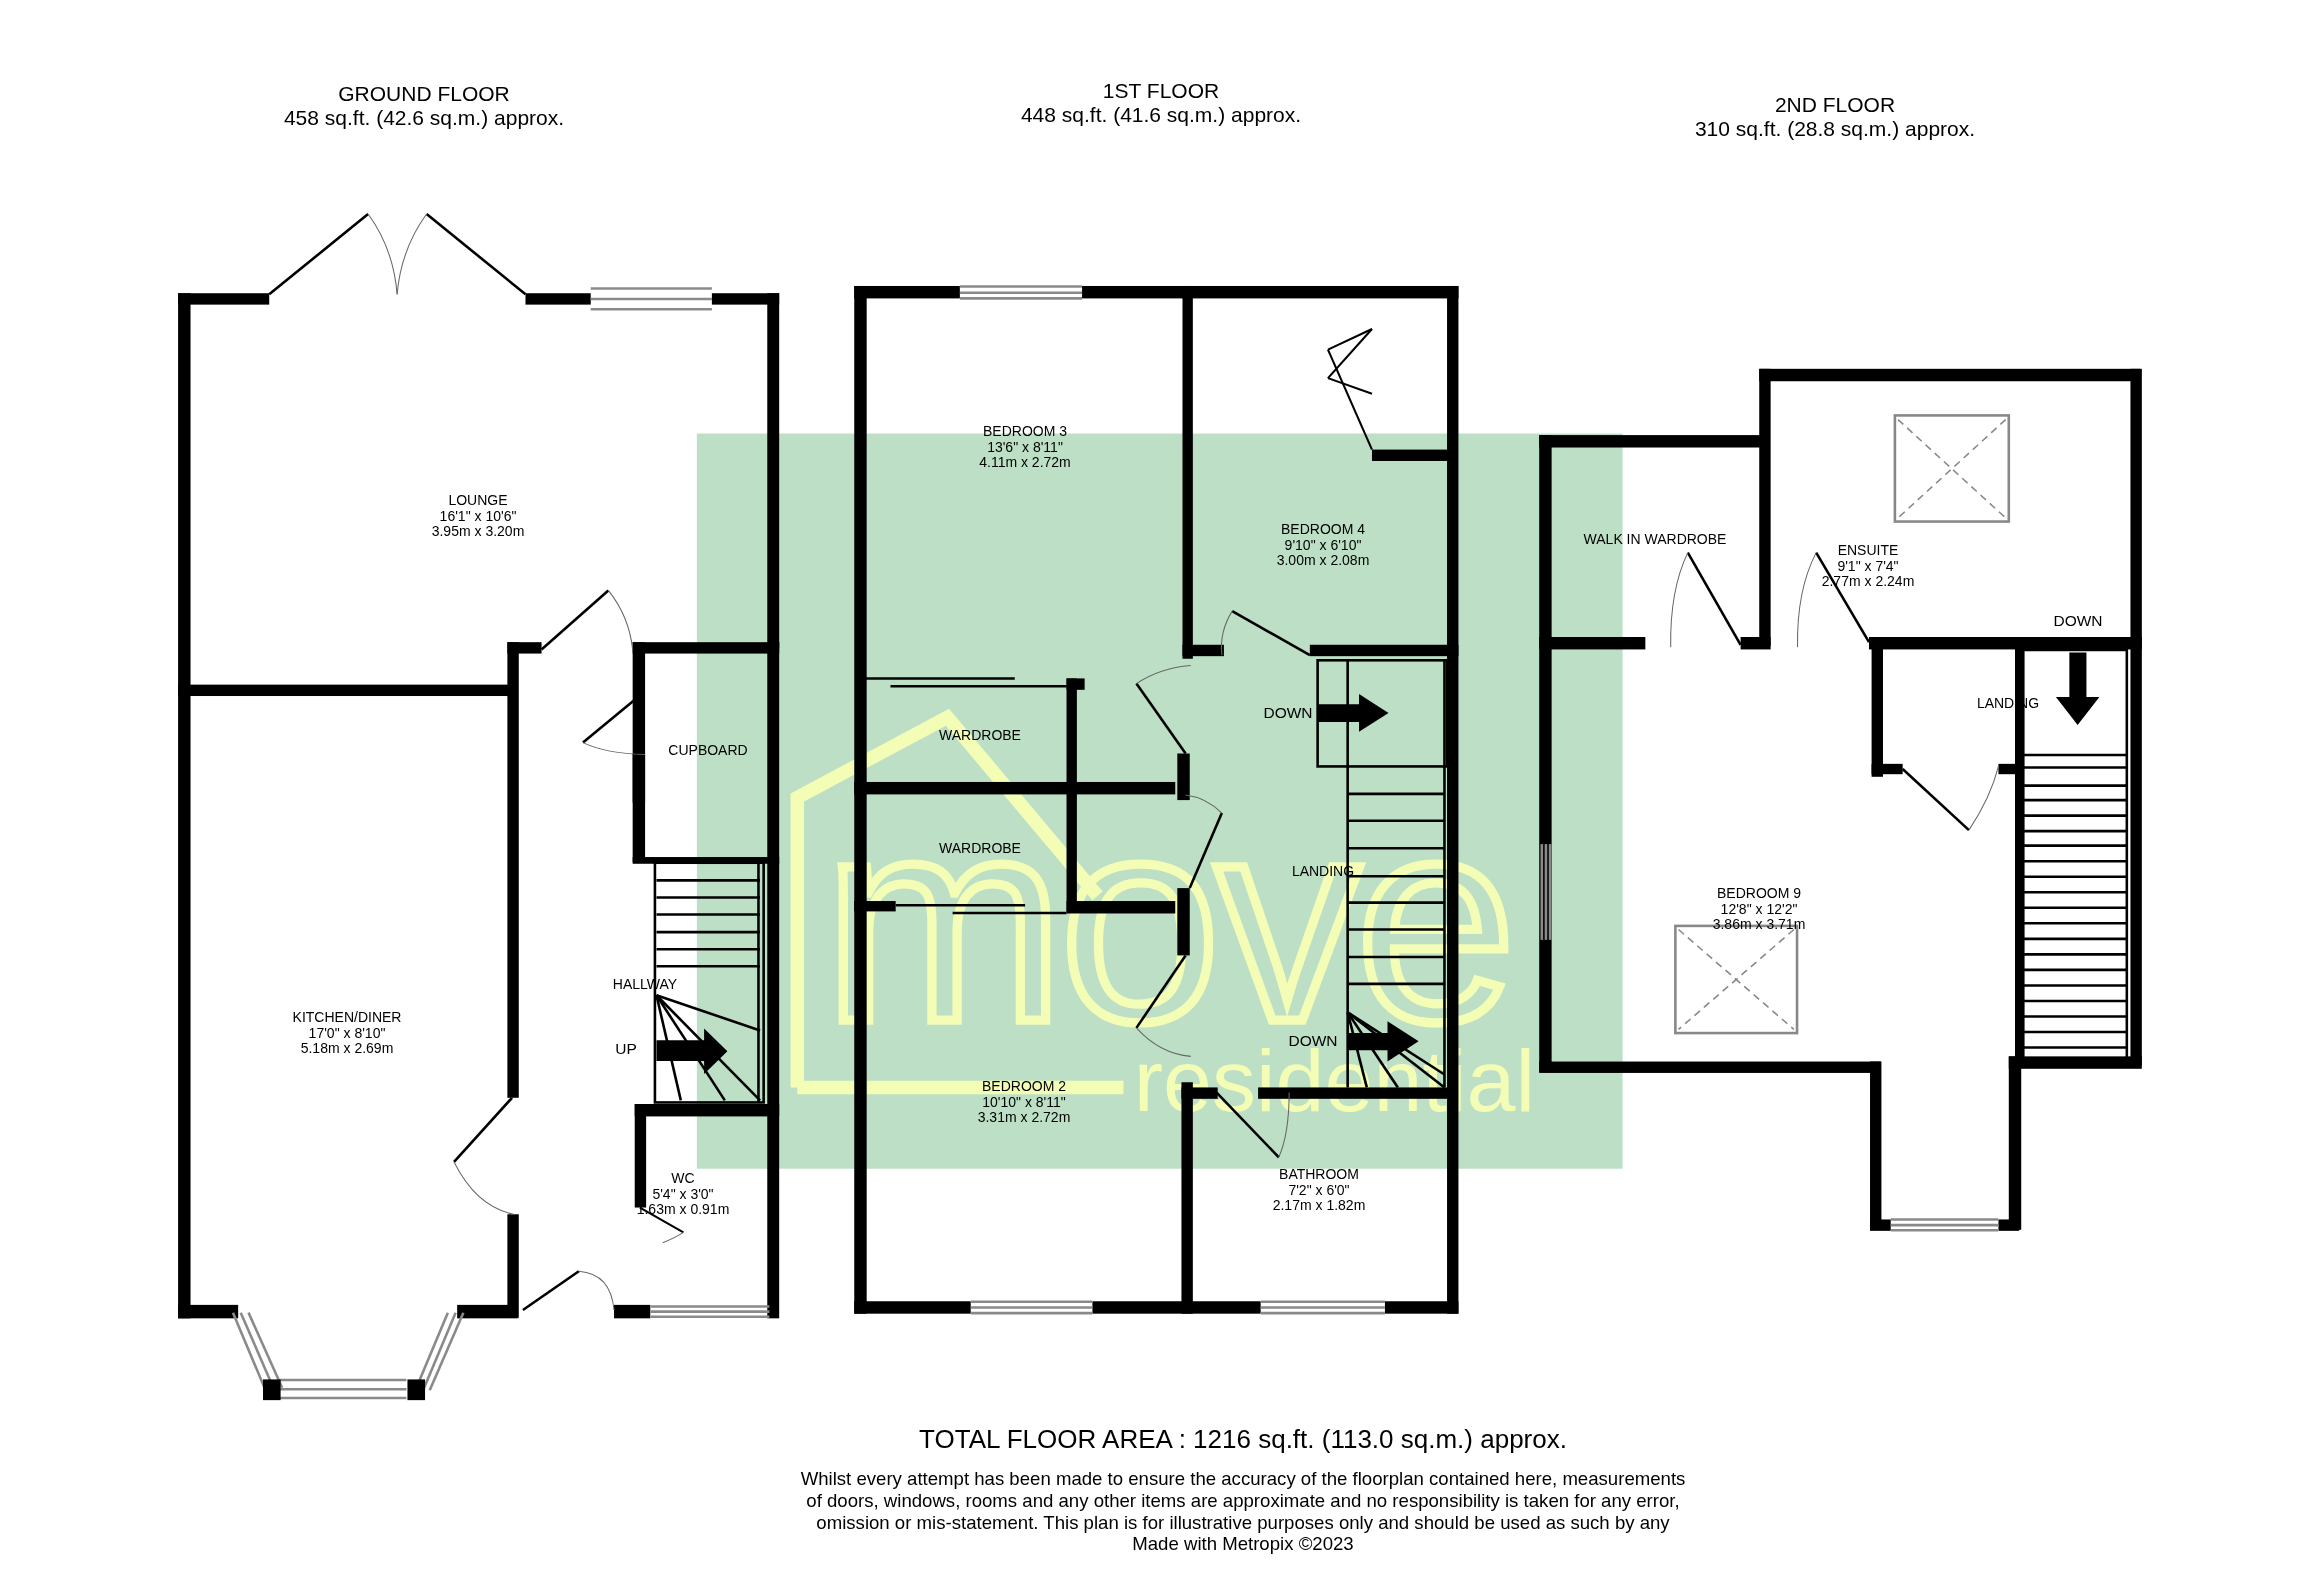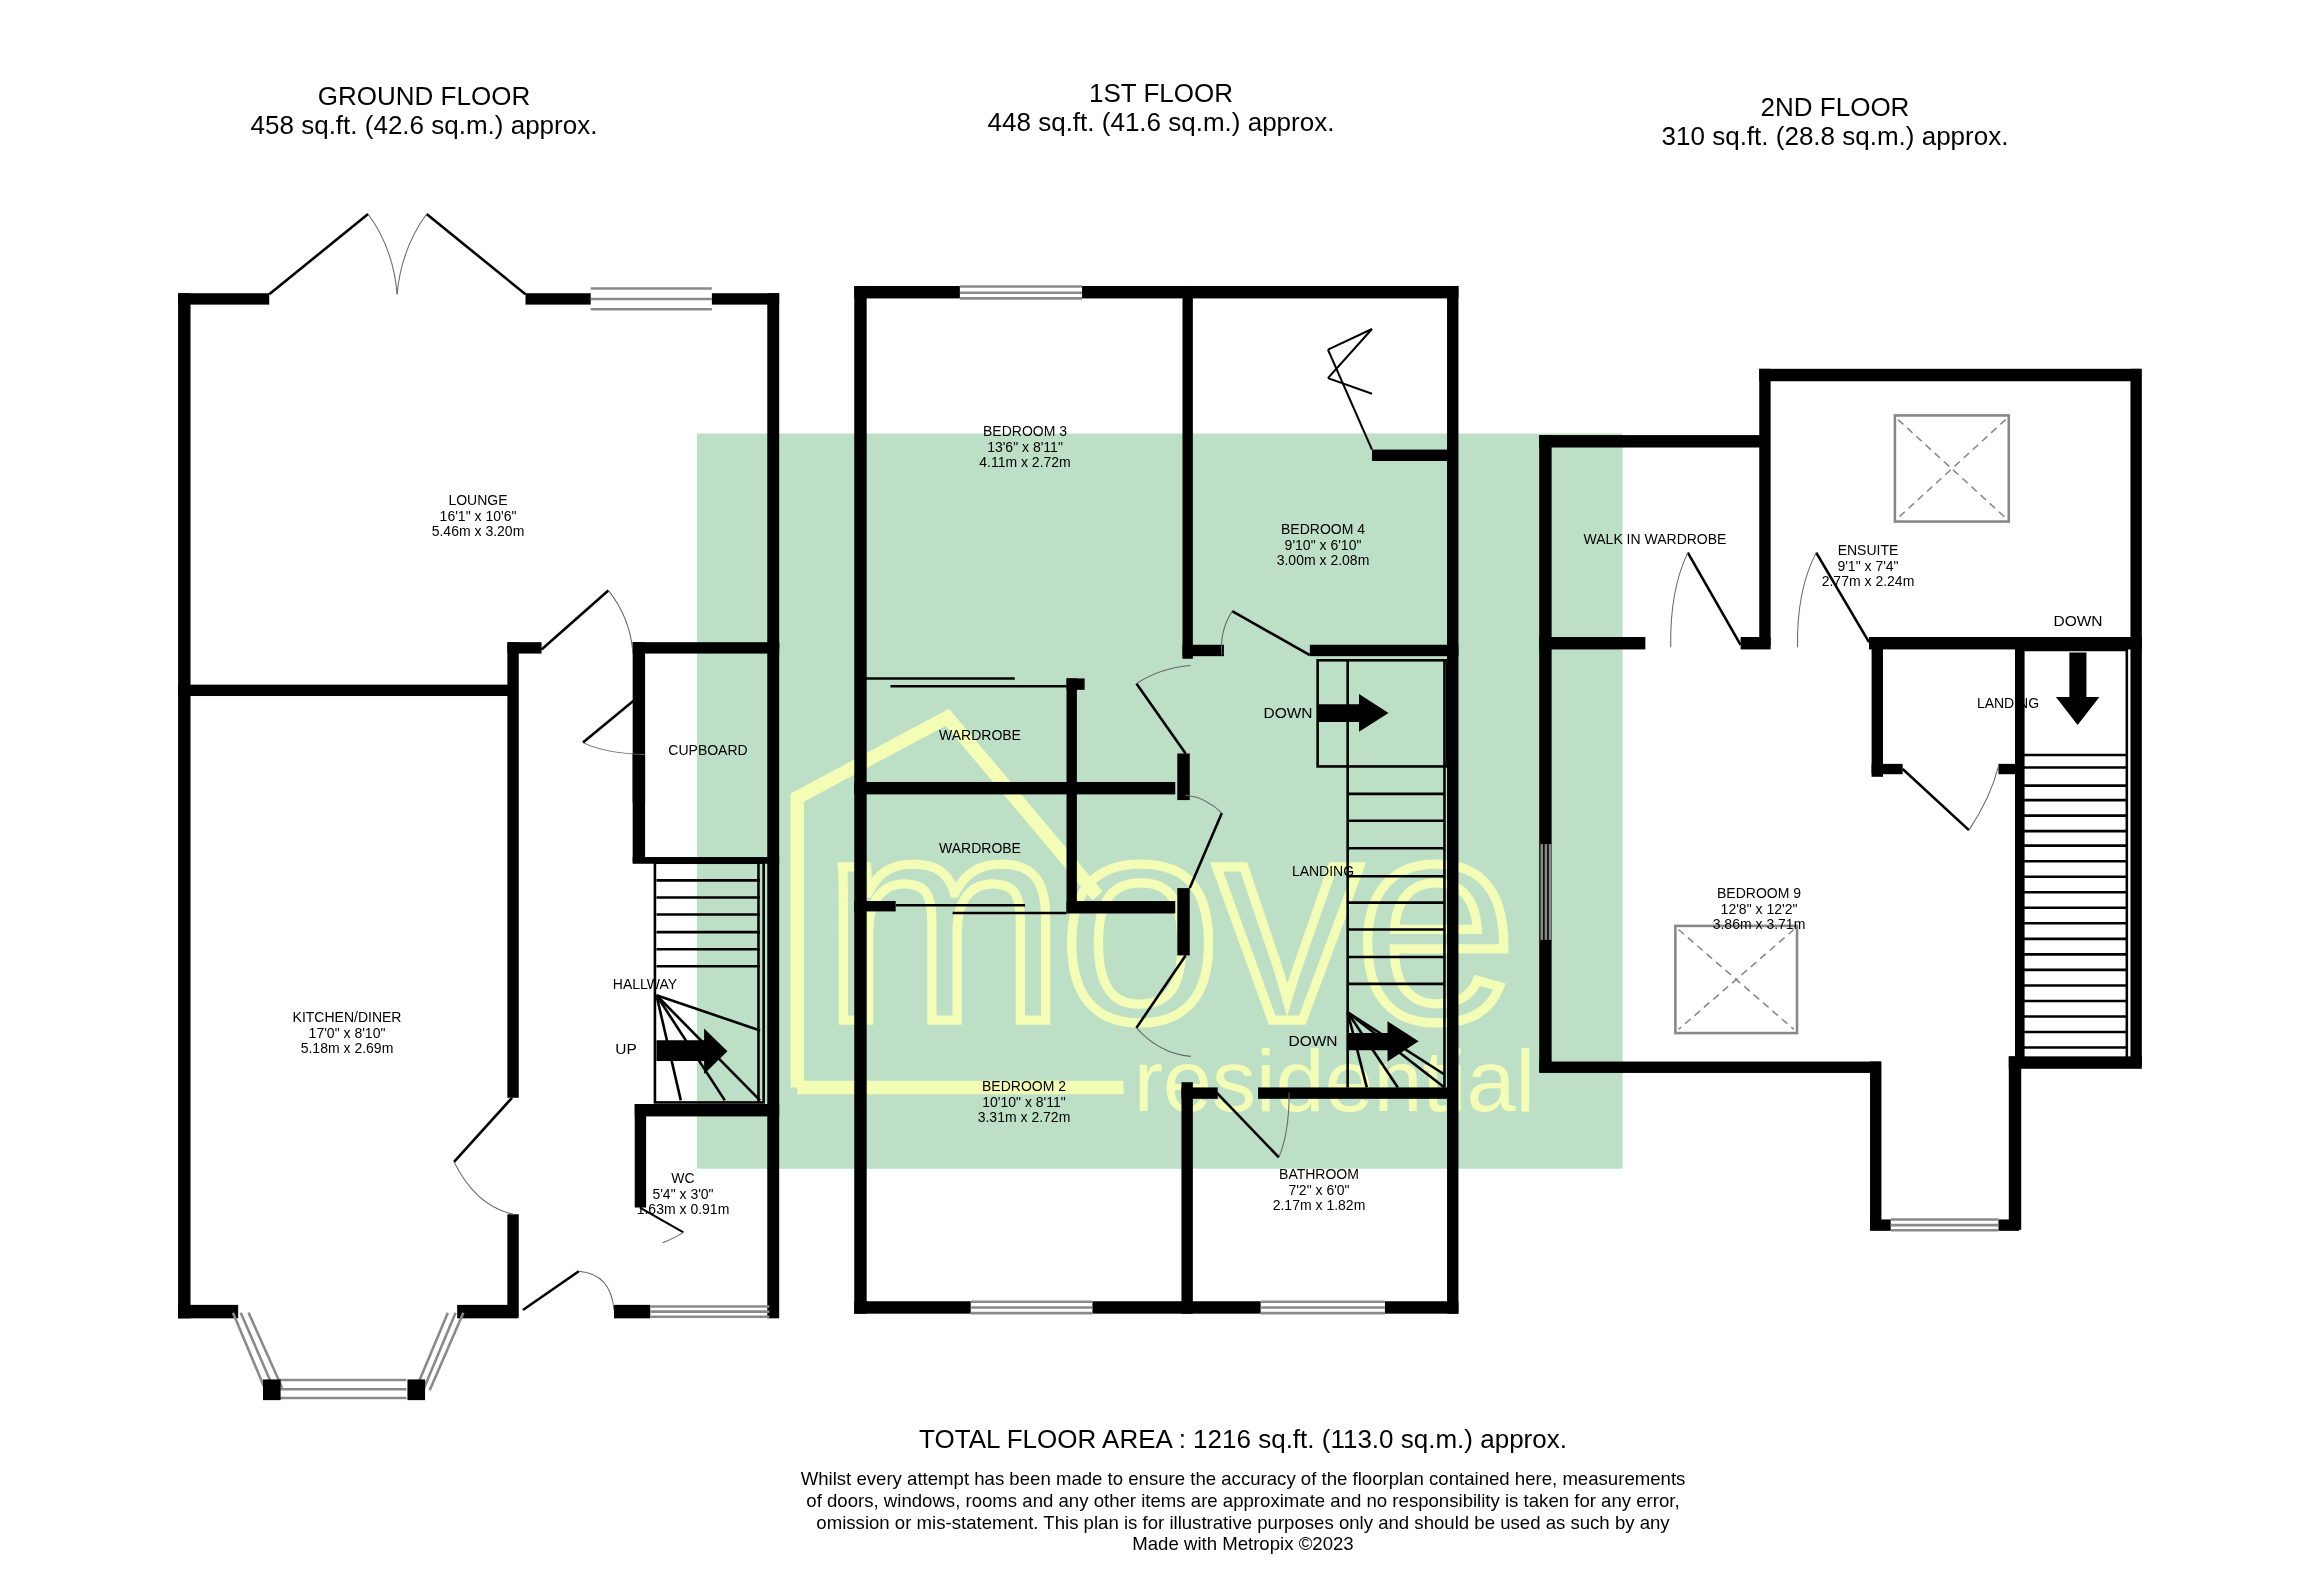--- a/index.html
+++ b/index.html
@@ -2,21 +2,21 @@
 <html style="font-size:8.3px"><head>
 <meta charset="utf-8">
 <style>
   html, body { margin: 0; padding: 0; background: #ffffff; }
   body { width: 2307px; height: 1595px; position: relative; overflow: hidden;
          font-family: "Liberation Sans", sans-serif; color: #000; }
   svg.plan { position: absolute; left: 0; top: 0; width: 2307px; height: 1595px; }
   .lbl { position: absolute; text-align: center; white-space: nowrap; line-height: 1.12;
          font-family: "Liberation Sans", sans-serif; transform: translateX(-50%); }
   .lbl span { display: block; }
-  .floor-title { font-size: 26px; }
+  .floor-title { font-size: 21px; }
   .room { font-size: 14px; }
   .small { font-size: 15.5px; }
   .total { font-size: 26px; text-align: right; }
   .disclaimer { font-size: 18.6px; line-height: 1.17; }
   .wm-text { font-family: "Liberation Sans", sans-serif; }
 </style>
 </head>
 <body>
 
 <svg class="plan" viewBox="0 0 4456 3080" xmlns="http://www.w3.org/2000/svg">
@@ -287,21 +287,21 @@
   <span>448 sq.ft. (41.6 sq.m.) approx.</span>
 </div>
 <div class="lbl floor-title" style="left:1835px; top:93px;">
   <span>2ND FLOOR</span>
   <span>310 sq.ft. (28.8 sq.m.) approx.</span>
 </div>
 
 <div class="lbl room" style="left:478px; top:461px;margin-top:32px;">
   <span>LOUNGE</span>
   <span>16'1"  x 10'6"</span>
-  <span>5.46m  x 3.20m</span>
+  <span>3.95m  x 3.20m</span>
 </div>
 <div class="lbl room" style="left:347px; top:1010px;">
   <span>KITCHEN/DINER</span>
   <span>17'0"  x 8'10"</span>
   <span>5.18m  x 2.69m</span>
 </div>
 <div class="lbl room" style="left:708px; top:743px;">
   <span>CUPBOARD</span>
 </div>
 <div class="lbl room" style="left:645px; top:977px;">

